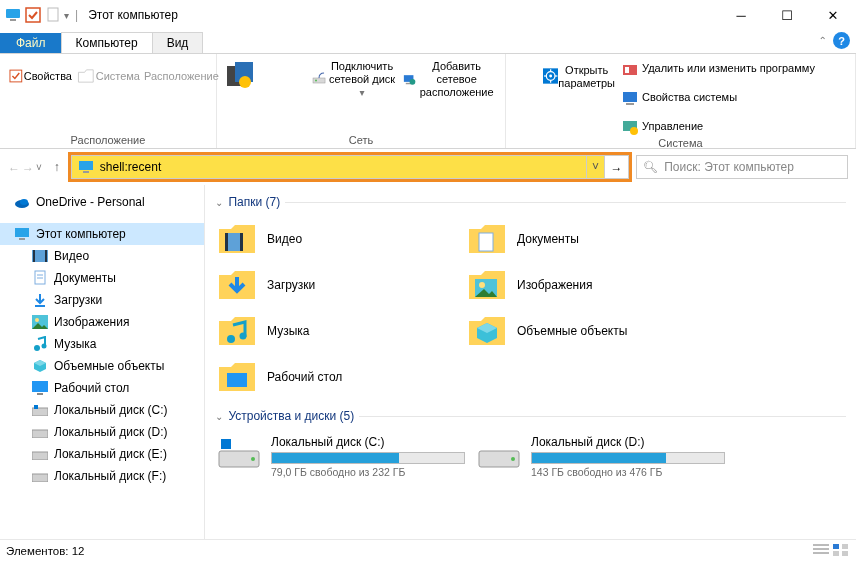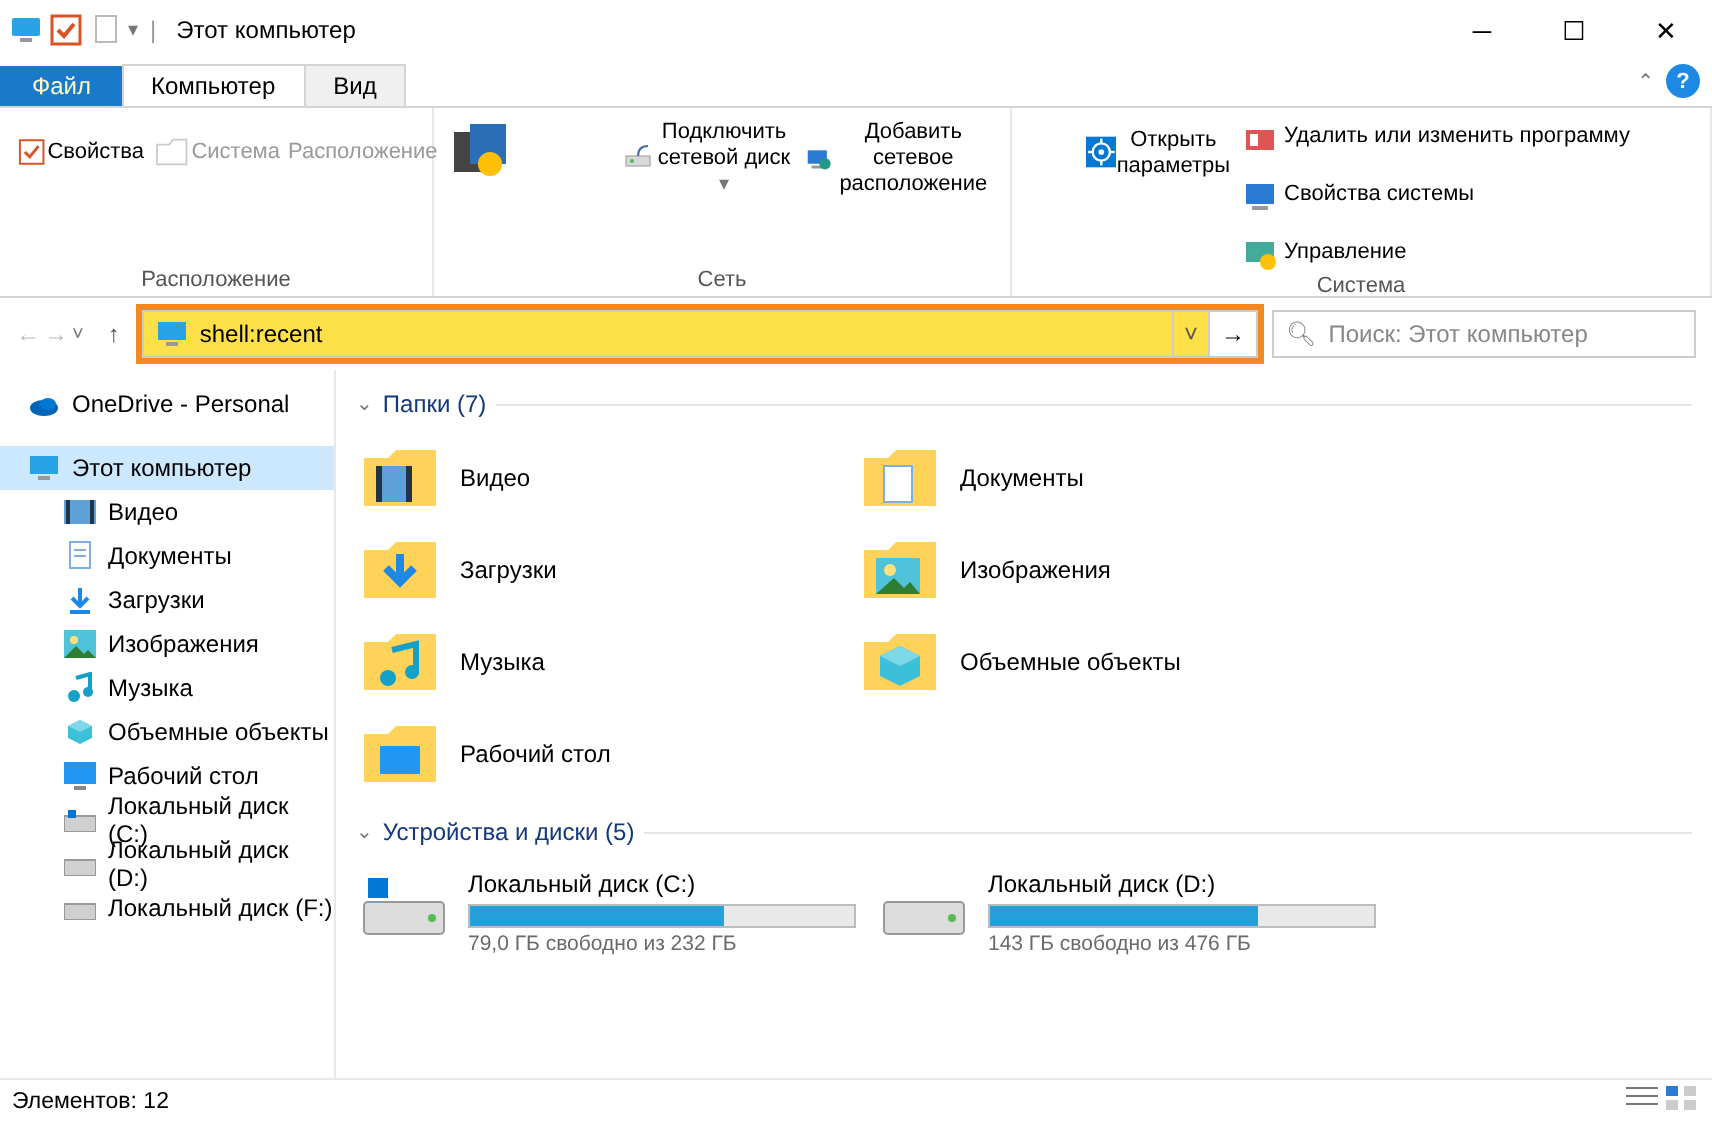--- a/index.html
+++ b/index.html
@@ -30,21 +30,21 @@
 .nav-arrows { display:flex; align-items:center; gap:2px; padding:0 4px; color:#bbb; }
 .nav-up { color:#555; padding:0 4px;}
 .addr-wrap { flex:1; border:3px solid #f08a24; display:flex; align-items:center; height:30px; }
 .addr-bar { flex:1; display:flex; align-items:center; border:1px solid #ccc; height:24px; background:#fde047; margin:0; }
 .addr-ico { width:20px; height:20px; margin:0 4px; display:flex; align-items:center; justify-content:center;}
 .addr-txt { flex:1; font-size:12px; }
 .addr-drop { width:18px; text-align:center; color:#555; border-left:1px solid #ccc; height:100%; display:flex; align-items:center; justify-content:center;}
 .go-btn { width:24px; height:24px; border:1px solid #ccc; border-left:none; display:flex; align-items:center; justify-content:center; }
 .search-box { width:212px; height:24px; border:1px solid #ccc; display:flex; align-items:center; padding:0 6px; gap:6px; color:#888; }
 .body { display:flex; height:calc(561px - 30px - 24px - 95px - 36px - 22px); }
-.sidebar { width:168px; border-right:1px solid #e8e8e8; overflow-y:auto; padding-top:6px; }
+.sidebar { width:205px; border-right:1px solid #e8e8e8; overflow-y:auto; padding-top:6px; }
 .tree-item { display:flex; align-items:center; height:22px; padding-left:14px; gap:6px; font-size:12px; }
 .tree-item.lvl2 { padding-left:32px; }
 .tree-item.sel { background:#cce8ff; }
 .tree-ico { width:16px; height:16px; flex-shrink:0; display:inline-flex; align-items:center; justify-content:center;}
 .content { flex:1; overflow-y:auto; padding:8px 0 8px 6px; }
 .section-hdr { display:flex; align-items:center; gap:5px; color:#13387e; font-size:12px; margin:2px 0 8px 4px; }
 .sec-line { flex:1; border-top:1px solid #e6e6e6; margin-right:10px;}
 .folder-grid { display:flex; flex-wrap:wrap; gap:2px 0; margin-bottom:10px; }
 .folder-item { width:250px; display:flex; align-items:center; gap:10px; padding:4px 6px; }
 .folder-ico { width:40px; height:36px; flex-shrink:0; }
@@ -331,20 +331,28 @@
           </svg>
         </span>
         <span>Локальный диск (D:)</span>
       </div>
     <div class="tree-item lvl2">
         <span class="tree-ico">
           <svg width="16" height="12">
             <rect y="4" width="16" height="8" fill="#d0d0d0" stroke="#999"></rect>
           </svg>
         </span>
+        <span>Локальный диск (E:)</span>
+      </div>
+    <div class="tree-item lvl2">
+        <span class="tree-ico">
+          <svg width="16" height="12">
+            <rect y="4" width="16" height="8" fill="#d0d0d0" stroke="#999"></rect>
+          </svg>
+        </span>
         <span>Локальный диск (F:)</span>
       </div>
   </div>
 
   <div class="content">
     <div class="section-hdr">
         <span class="chev">⌄</span>
         <span>Папки (7)</span>
         <span class="sec-line"></span>
       </div>

